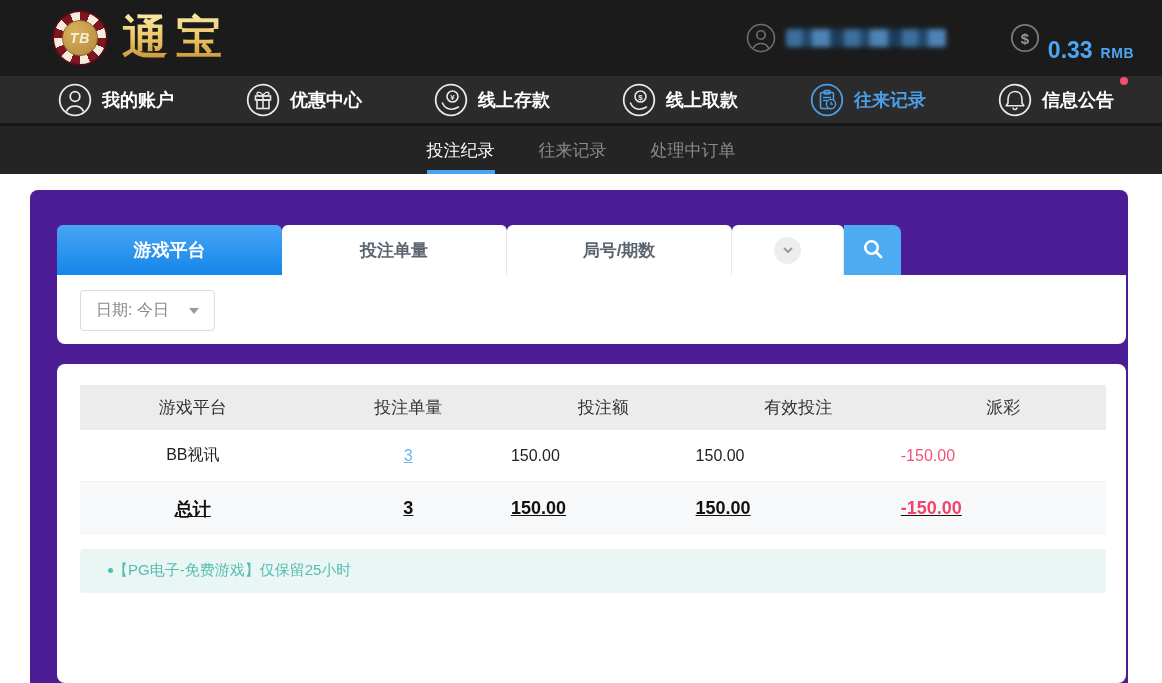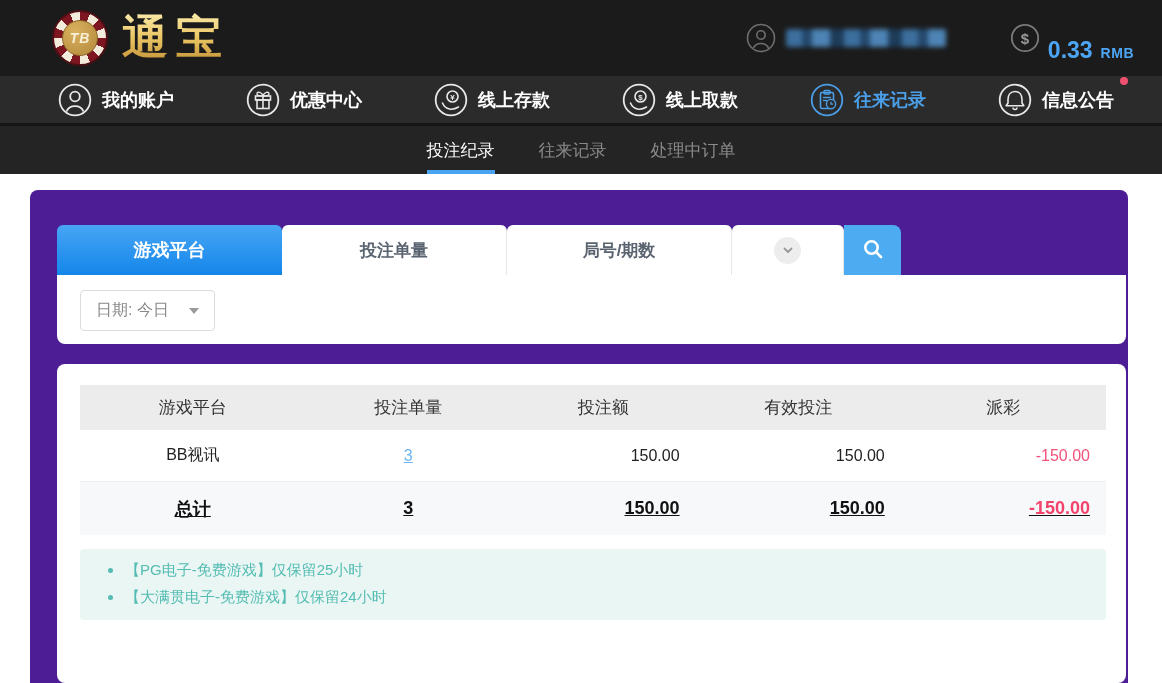--- a/index.html
+++ b/index.html
@@ -61,28 +61,28 @@
   .caret { width:0; height:0; border-left:5px solid transparent; border-right:5px solid transparent; border-top:6px solid #9a9a9a; }
 
   
   .card-table { background:#fff; border-radius:8px; margin-top:20px; height:319px; padding:21px 20px 0 23px; }
   .trow { display:grid; grid-template-columns:22% 20% 18% 20% 20%; align-items:center; }
   .thead { height:45px; background:#ececec; color:#333; font-size:17px; font-weight:500; }
   .thead > div { text-align:center; }
   .tbody-row { height:52px; font-size:16px; color:#222; border-bottom:1px solid #efefef; background:#fff; }
   .total-row { height:53px; font-size:18px; font-weight:600; color:#111; background:#f7f8fa; border-bottom:none;text-decoration:underline; }
   .c-center { text-align:center; }
-  .c-right { text-align:right; padding-right:16px; }
+  .c-right { text-align:left; padding-right:16px; }
   .neg { color:#f4517a; }
   .total-row .neg { color:#f2436b; }
   .cell-link { color:#6db5f2; text-decoration:underline; cursor:pointer; }
 
   
   .notebox { margin-top:14px; background:#e9f6f4; border-radius:4px; padding:8px 0 9px 0; }
-  .note-line { display:flex; align-items:center; gap:12px; padding:4px 16px 4px 28px; color:#54bcb2; font-size:15px; }
+  .note-line { display:flex; align-items:center; gap:0; padding:4px 16px 4px 28px; color:#54bcb2; font-size:15px; }
   .bullet { width:5px; height:5px; border-radius:50%; background:#54bcb2; flex:0 0 auto; }
 
   svg { display:block; }
 </style>
 </head>
 <body>
 
 <div class="screen">
 
   <div class="topbar">
@@ -229,21 +229,17 @@
         <div class="c-right">150.00</div>
         <div class="c-right">150.00</div>
         <div class="c-right neg">-150.00</div>
       </div>
 
       <div class="notebox">
         <div class="note-line">
           <span class="bullet"></span>
           <span>【PG电子-免费游戏】仅保留25小时</span>
         </div>
-        <div class="note-line">
-          <span class="bullet"></span>
-          <span>【大满贯电子-免费游戏】仅保留24小时</span>
-        </div>
       </div>
     </div>
 
   </div>
 </div>
 
 </body></html>

